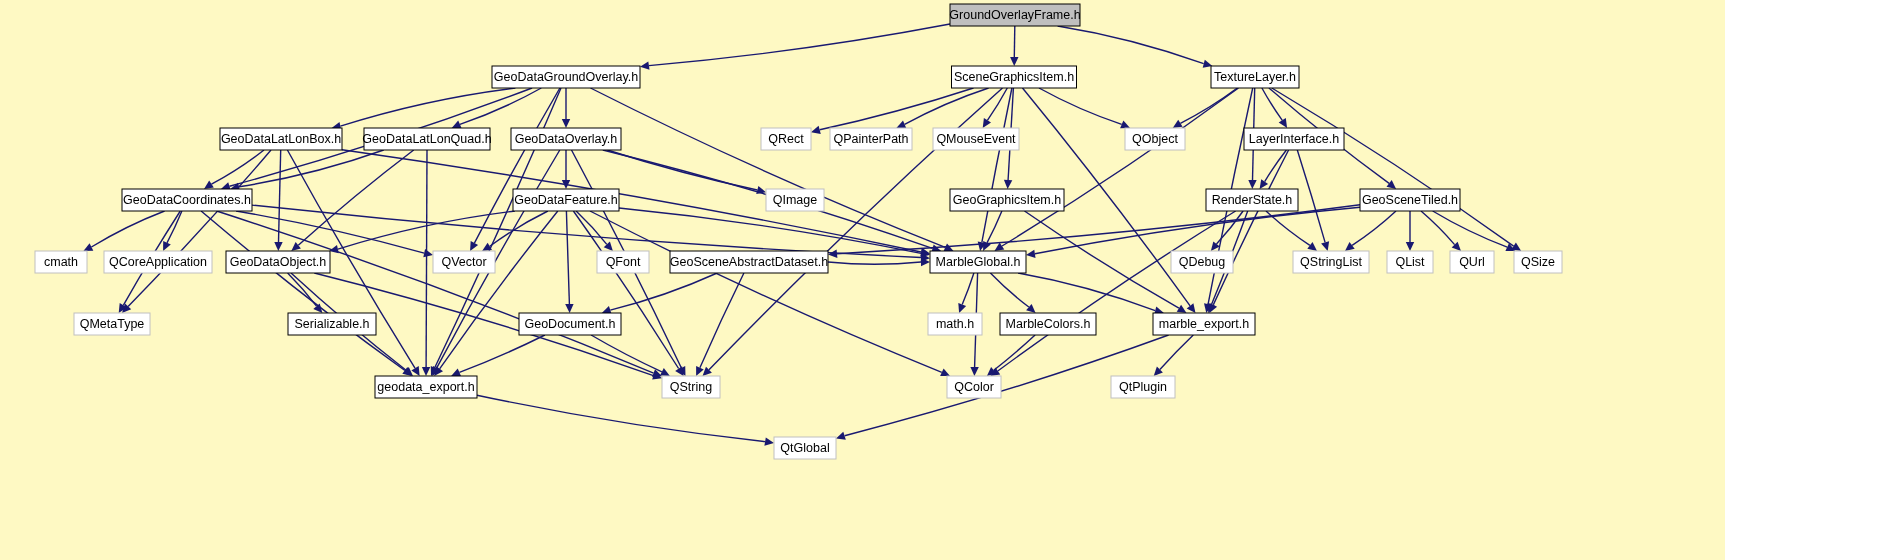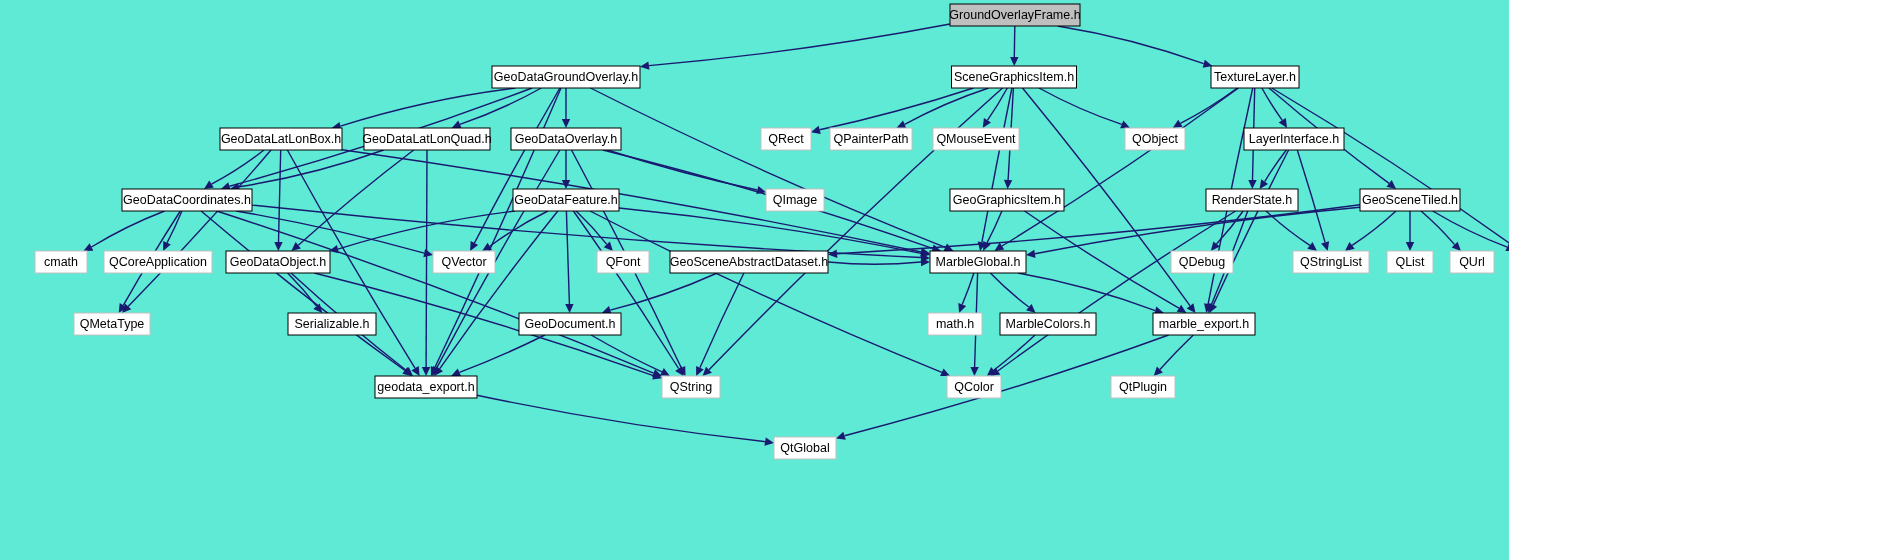--- a/index.html
+++ b/index.html
@@ -1,17 +1,17 @@
 <!DOCTYPE html>
 <html><head>
 <meta charset="utf-8">
 <style>
   html,body{margin:0;padding:0;background:#ffffff;}
   body{font-family:"Liberation Sans",sans-serif;}
-  #graph-root{position:relative;width:1509px;height:560px;background:#5eead4;overflow:hidden;}
+  #graph-root{position:relative;width:1725px;height:560px;background:#fef9c3;overflow:hidden;}
   svg{display:block;}
   .edge{stroke:#191970;stroke-width:1.4px;fill:none;}
   .arrow{fill:#191970;stroke:none;}
   .node-rect{stroke-width:1px;}
   .node-label{font-family:"Liberation Sans",sans-serif;font-size:12.5px;fill:#000000;text-anchor:middle;dominant-baseline:middle;}
 </style>
 </head>
 <body>
 
 <div id="graph-root">

